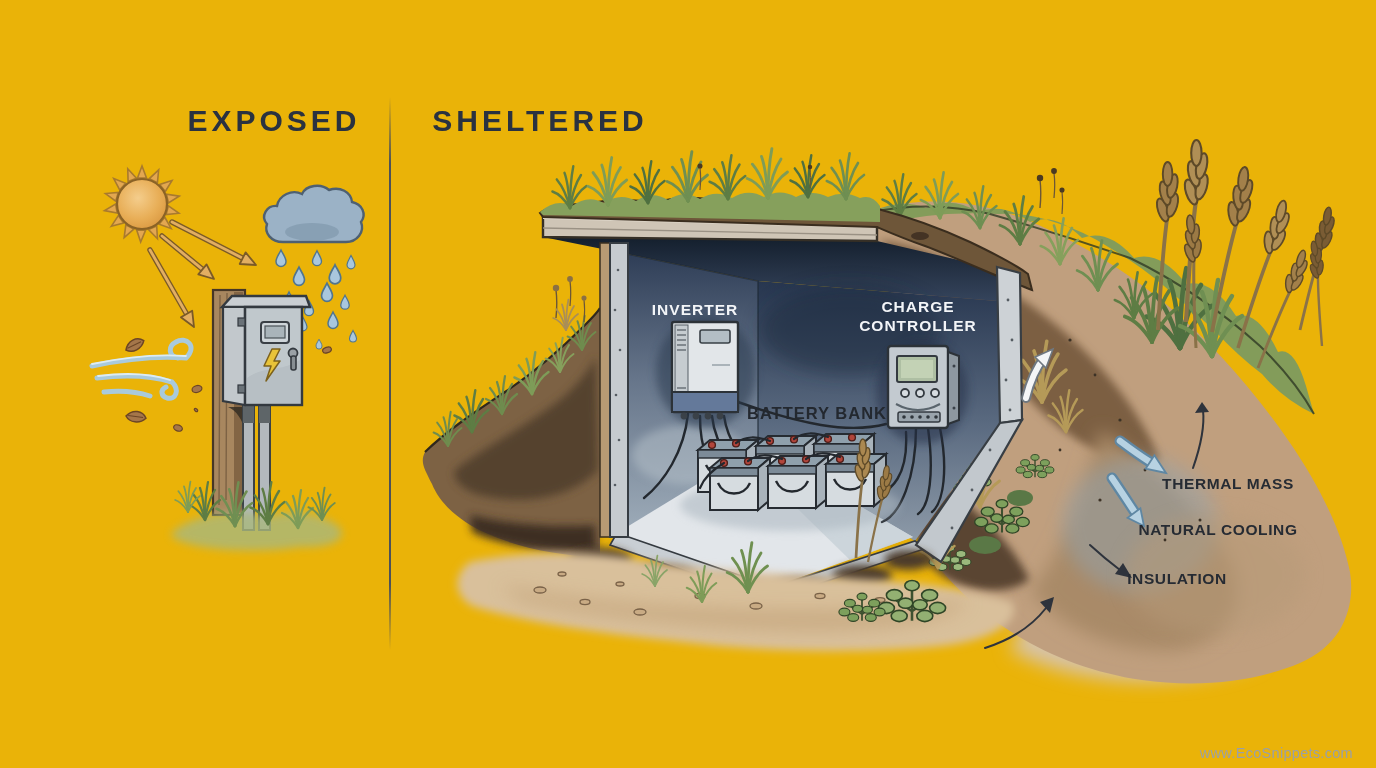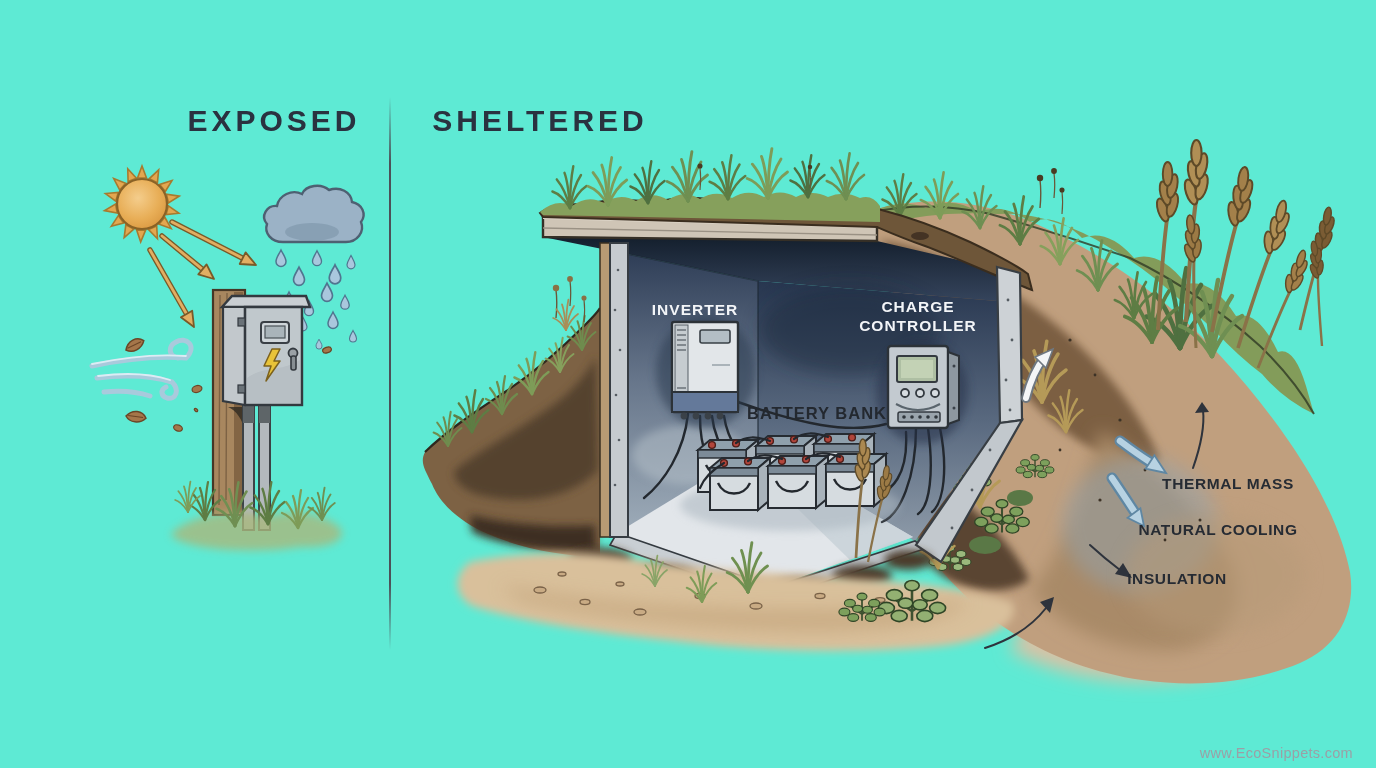--- a/index.html
+++ b/index.html
@@ -1,16 +1,16 @@
 <!DOCTYPE html>
 <html><head>
 <meta charset="utf-8">
 <style>
   html,body{margin:0;padding:0;background:#ffffff;}
-  .stage{position:relative;width:1376px;height:768px;background:#5eead4;overflow:hidden;
+  .stage{position:relative;width:1376px;height:768px;background:#eab308;overflow:hidden;
          font-family:"Liberation Sans", sans-serif;}
   svg{position:absolute;left:0;top:0;}
   text{font-family:"Liberation Sans", sans-serif;}
   .hdr{font-size:30px;font-weight:600;letter-spacing:4px;fill:#2a3240;}
   .eq-label-light{font-size:15.5px;font-weight:700;letter-spacing:1px;fill:#f3f5f8;}
   .eq-label-dark{font-size:16.5px;font-weight:700;letter-spacing:1px;fill:#23282f;}
   .ann-label{font-size:15.5px;font-weight:600;letter-spacing:0.6px;fill:#262b33;}
   .wm{font-size:14.5px;font-weight:400;letter-spacing:0.3px;fill:#9aa0a6;}
 </style>
 </head>

